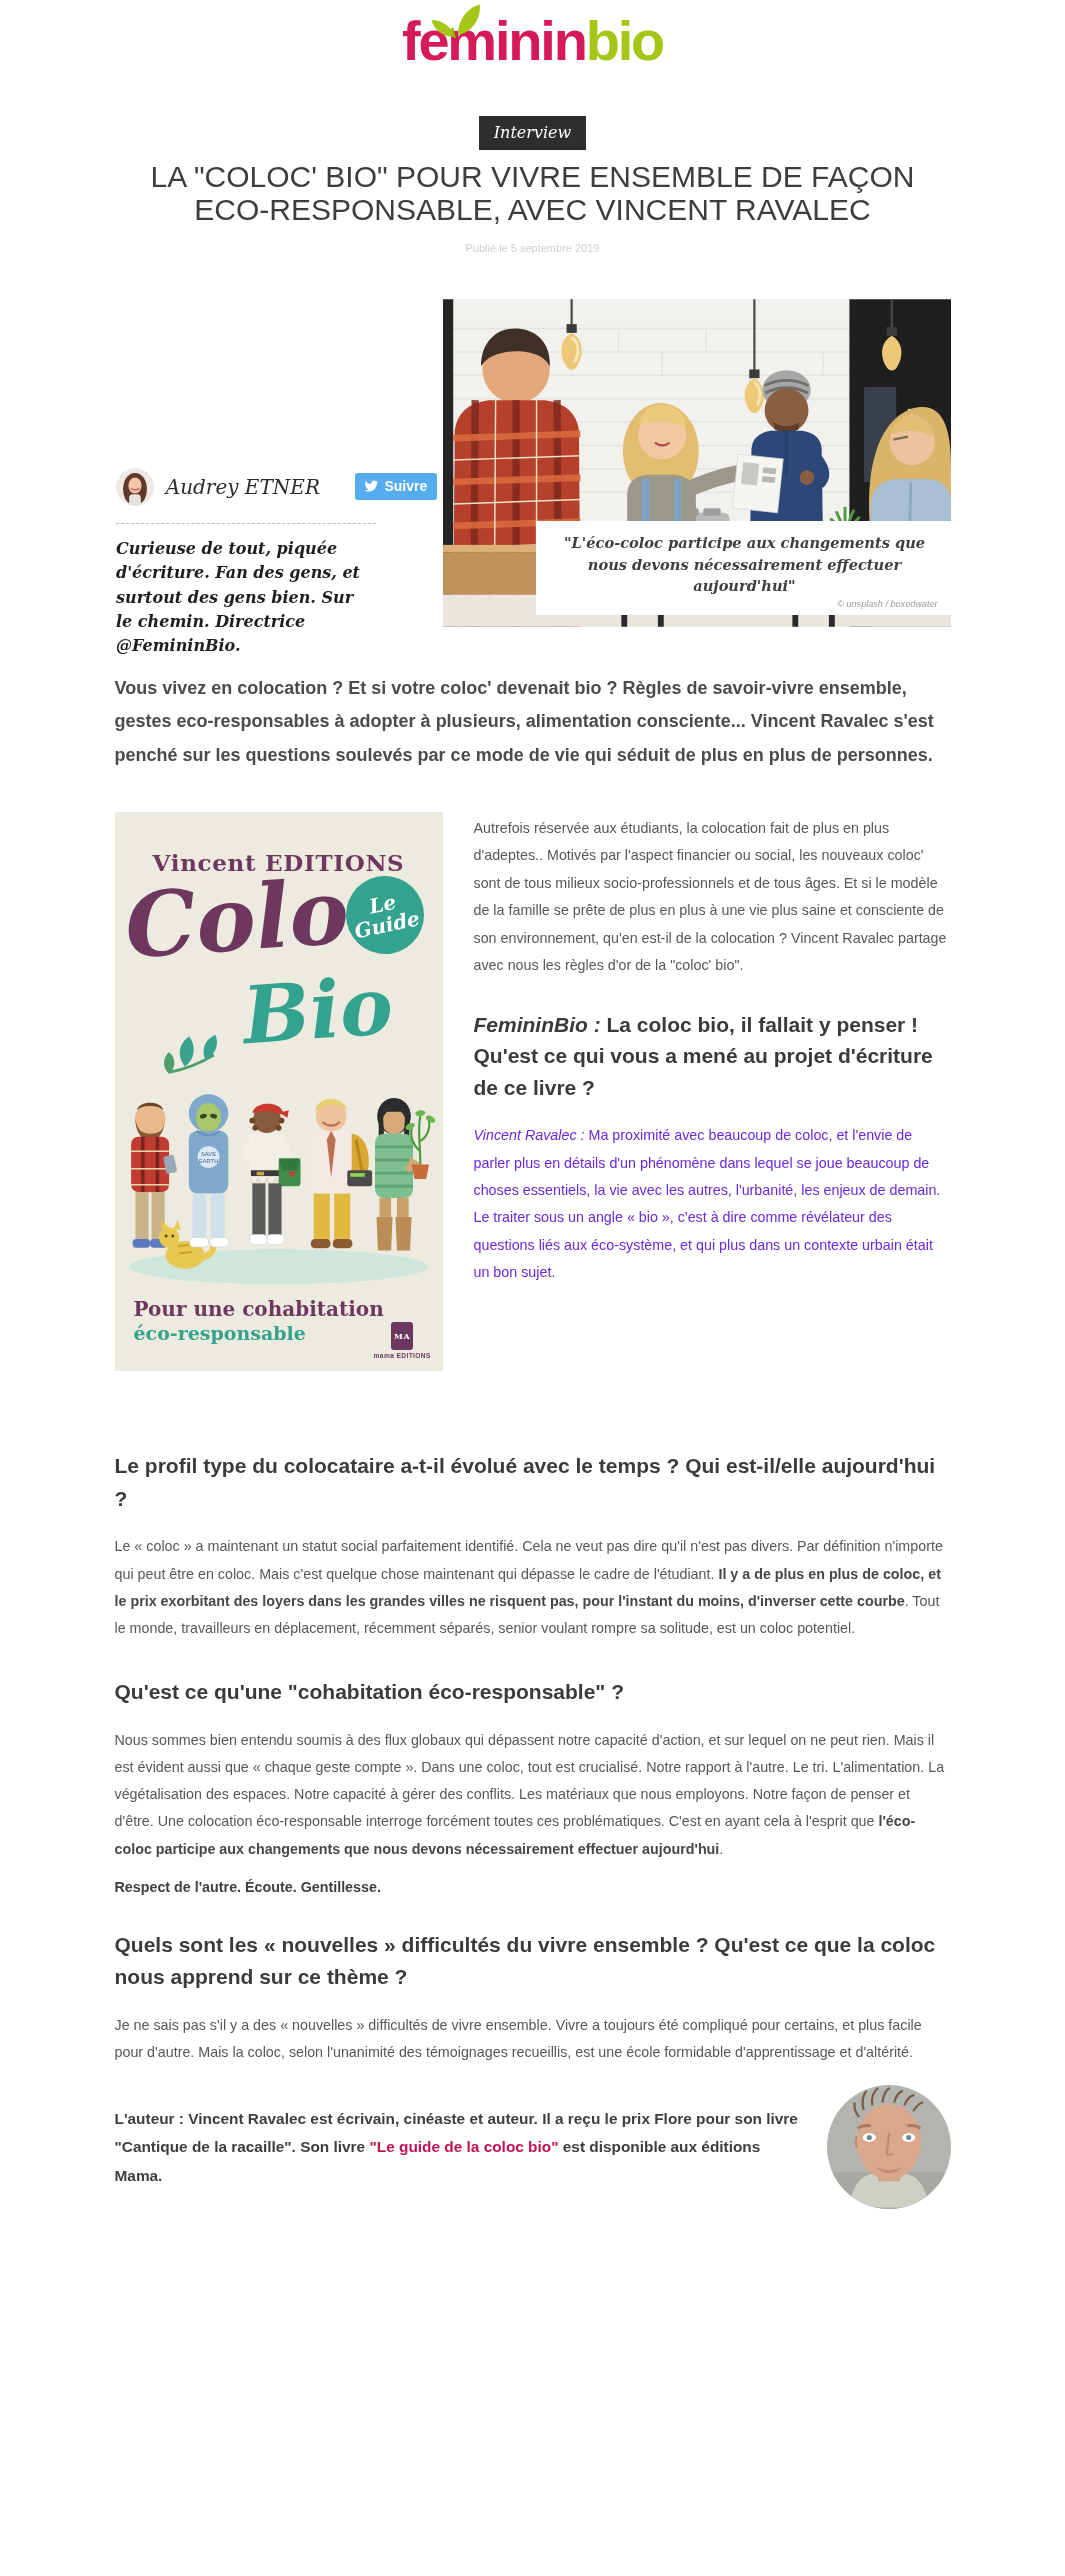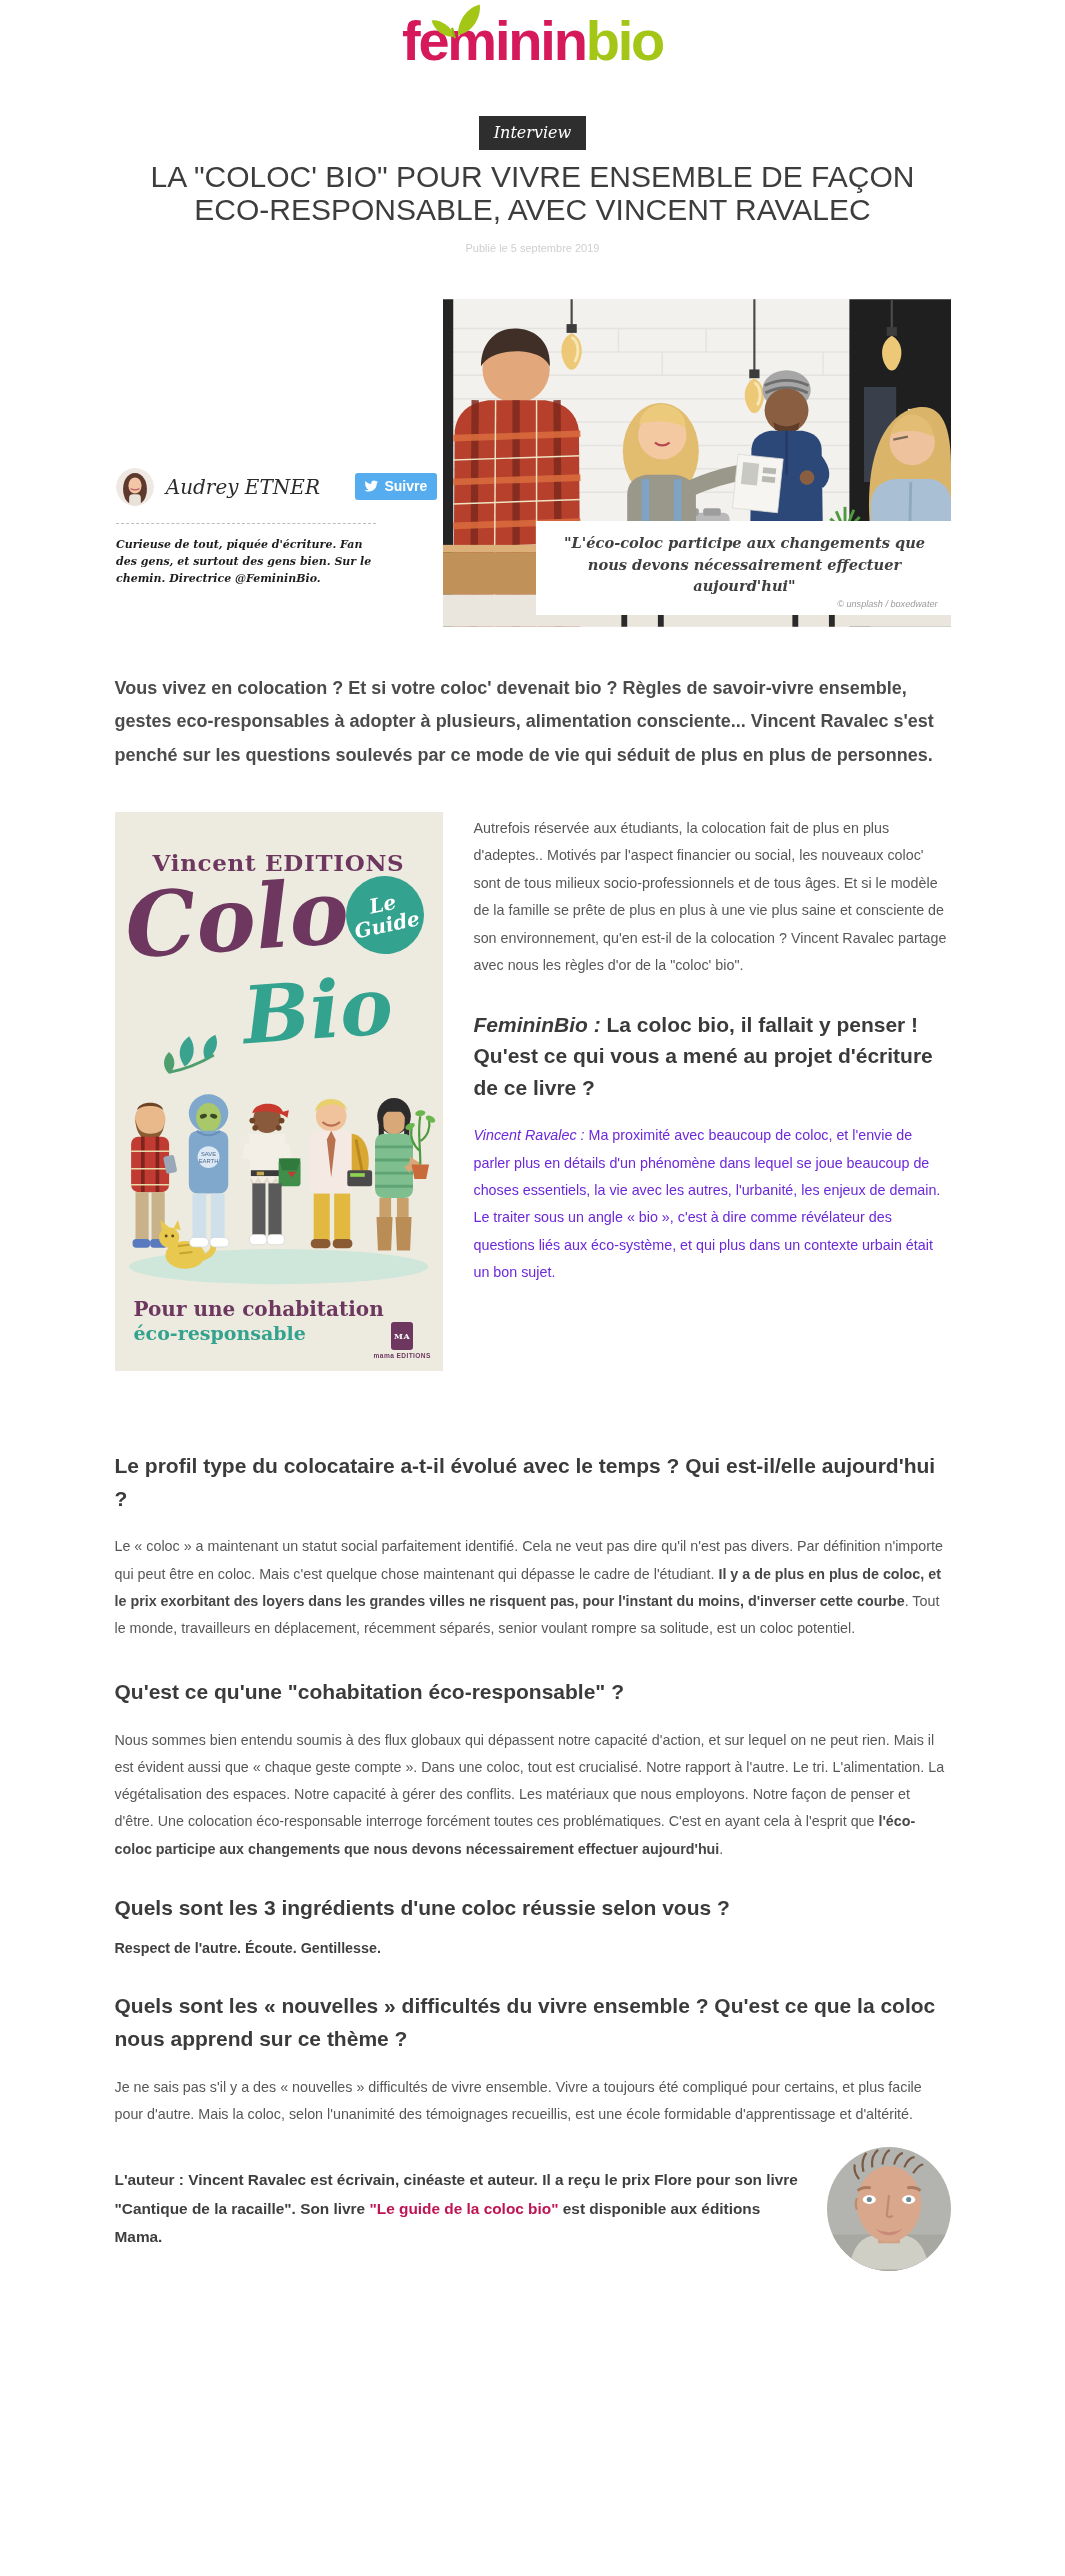--- a/index.html
+++ b/index.html
@@ -53,21 +53,21 @@
   .author-name { font-family:"DejaVu Serif", serif; font-style:italic; font-size:20px; color:#2b2b2b; white-space:nowrap; }
   .follow-btn {
     display:inline-flex; align-items:center; gap:5px; background:#55acee; color:#fff;
     border:none; border-radius:2.9px; font-size:14px; font-weight:600; padding:5.1px 10.2px 5.8px; cursor:pointer;
     font-family:"Liberation Sans", sans-serif;
     margin-left:23px;
   }
   .author-divider { border:none; border-top:0.7px dashed #bdbdbd; margin:17.5px 0 13px; width:260px; }
   .author-bio {
     font-family:"DejaVu Serif", serif; font-style:italic; font-weight:600;
-    font-size:11px; line-height:1.52; color:#1e1e1e; max-width:257px;
+    font-size:16px; line-height:1.52; color:#1e1e1e; max-width:257px;
   }
 
   
   .intro { margin-top:45px; font-size:18px; font-weight:600; color:#4b4b4b; line-height:1.88; }
 
   
   .book-row { margin-top:39px; display:flex; gap:31px; }
   .book-cover {
     width:328px; height:559px; background:#edebdf; position:relative; flex:none; overflow:hidden;
   }
@@ -486,21 +486,20 @@
       <p class="answer"><span class="a-prefix">Vincent Ravalec :</span><span> Ma proximité avec beaucoup de coloc, et l'envie de parler plus en détails d'un phénomène dans lequel se joue beaucoup de choses essentiels, la vie avec les autres, l'urbanité, les enjeux de demain. Le traiter sous un angle « bio », c'est à dire comme révélateur des questions liés aux éco-système, et qui plus dans un contexte urbain était un bon sujet.</span></p>
     </div>
   </div>
 
   <h2 class="section-h2 mt-xl">Le profil type du colocataire a-t-il évolué avec le temps ? Qui est-il/elle aujourd'hui ?</h2>
   <p class="section-p"><span>Le « coloc » a maintenant un statut social parfaitement identifié. Cela ne veut pas dire qu'il n'est pas divers. Par définition n'importe qui peut être en coloc. Mais c'est quelque chose maintenant qui dépasse le cadre de l'étudiant. </span><b>Il y a de plus en plus de coloc, et le prix exorbitant des loyers dans les grandes villes ne risquent pas, pour l'instant du moins, d'inverser cette courbe</b><span>. Tout le monde, travailleurs en déplacement, récemment séparés, senior voulant rompre sa solitude, est un coloc potentiel.</span></p>
 
   <h2 class="section-h2 mt-lg">Qu'est ce qu'une "cohabitation éco-responsable" ?</h2>
   <p class="section-p"><span>Nous sommes bien entendu soumis à des flux globaux qui dépassent notre capacité d'action, et sur lequel on ne peut rien. Mais il est évident aussi que « chaque geste compte ». Dans une coloc, tout est crucialisé. Notre rapport à l'autre. Le tri. L'alimentation. La végétalisation des espaces. Notre capacité à gérer des conflits. Les matériaux que nous employons. Notre façon de penser et d'être. Une colocation éco-responsable interroge forcément toutes ces problématiques. C'est en ayant cela à l'esprit que </span><b>l'éco-coloc participe aux changements que nous devons nécessairement effectuer aujourd'hui</b><span>.</span></p>
 
-  <h2 class="section-h2 mt-md">Quels sont les 3 ingrédients d'une coloc réussie selon vous ?</h2>
   <p class="bold-line">Respect de l'autre. Écoute. Gentillesse.</p>
 
   <h2 class="section-h2 mt-lg">Quels sont les « nouvelles » difficultés du vivre ensemble ? Qu'est ce que la coloc nous apprend sur ce thème ?</h2>
   <p class="section-p">Je ne sais pas s'il y a des « nouvelles » difficultés de vivre ensemble. Vivre a toujours été compliqué pour certains, et plus facile pour d'autre. Mais la coloc, selon l'unanimité des témoignages recueillis, est une école formidable d'apprentissage et d'altérité.</p>
 
   <div class="footer-author">
     <p class="footer-text"><span>L'auteur : Vincent Ravalec est écrivain, cinéaste et auteur. Il a reçu le prix Flore pour son livre "Cantique de la racaille". Son livre </span><a class="footer-link">"Le guide de la coloc bio"</a><span> est disponible aux éditions Mama.</span></p>
     <span class="footer-photo">
       <svg width="124" height="124" viewBox="0 0 170 170">
         <rect width="170" height="170" fill="#b3b3af"></rect>

